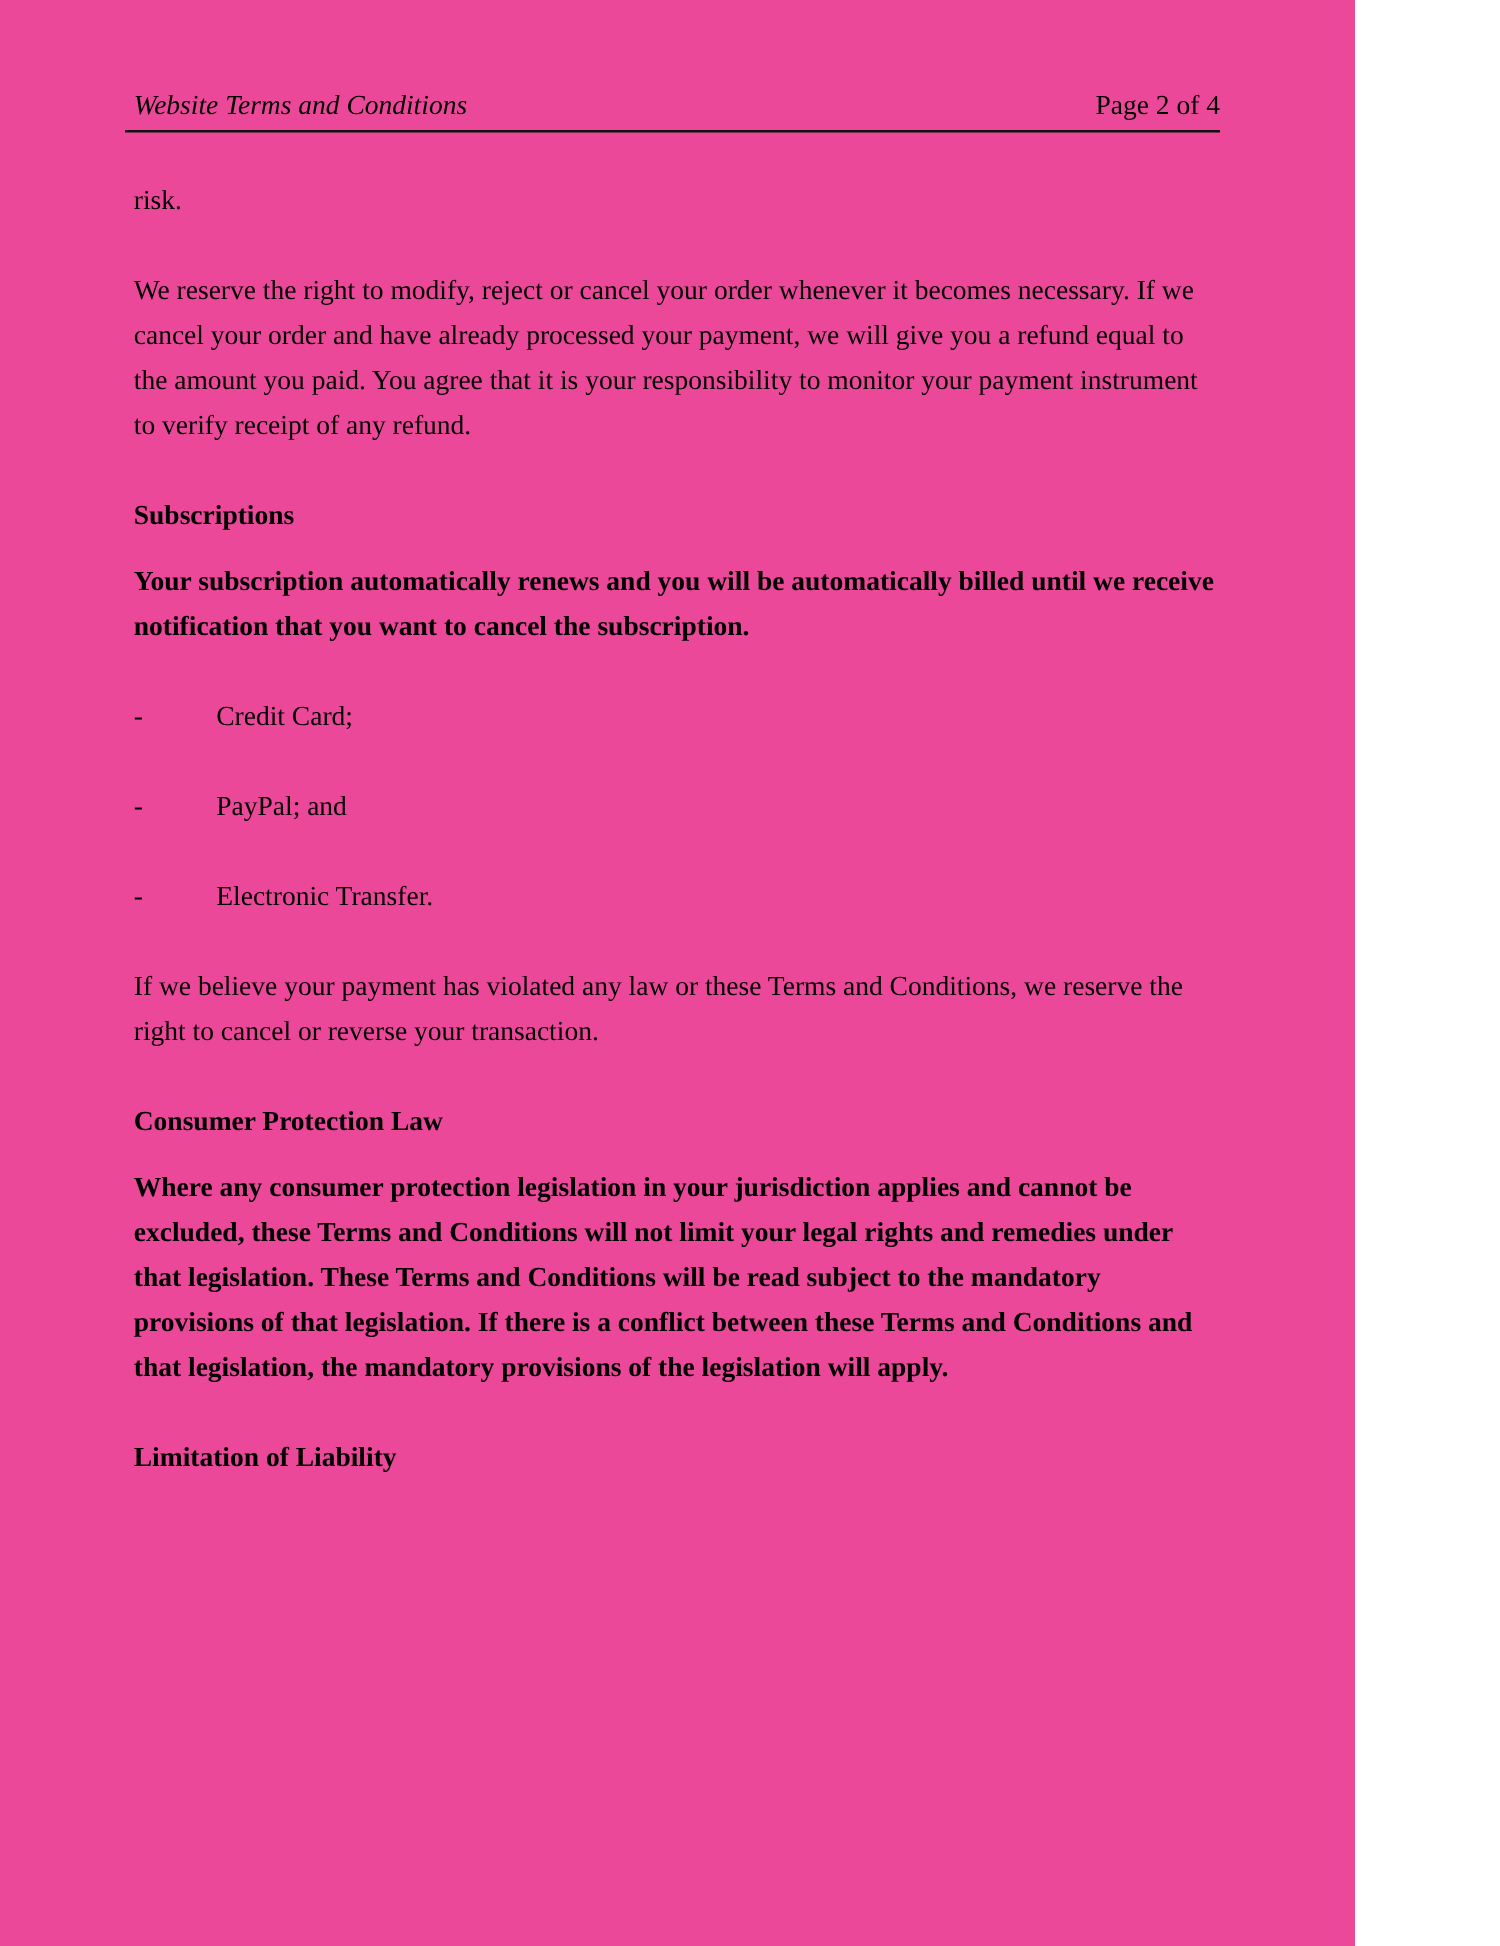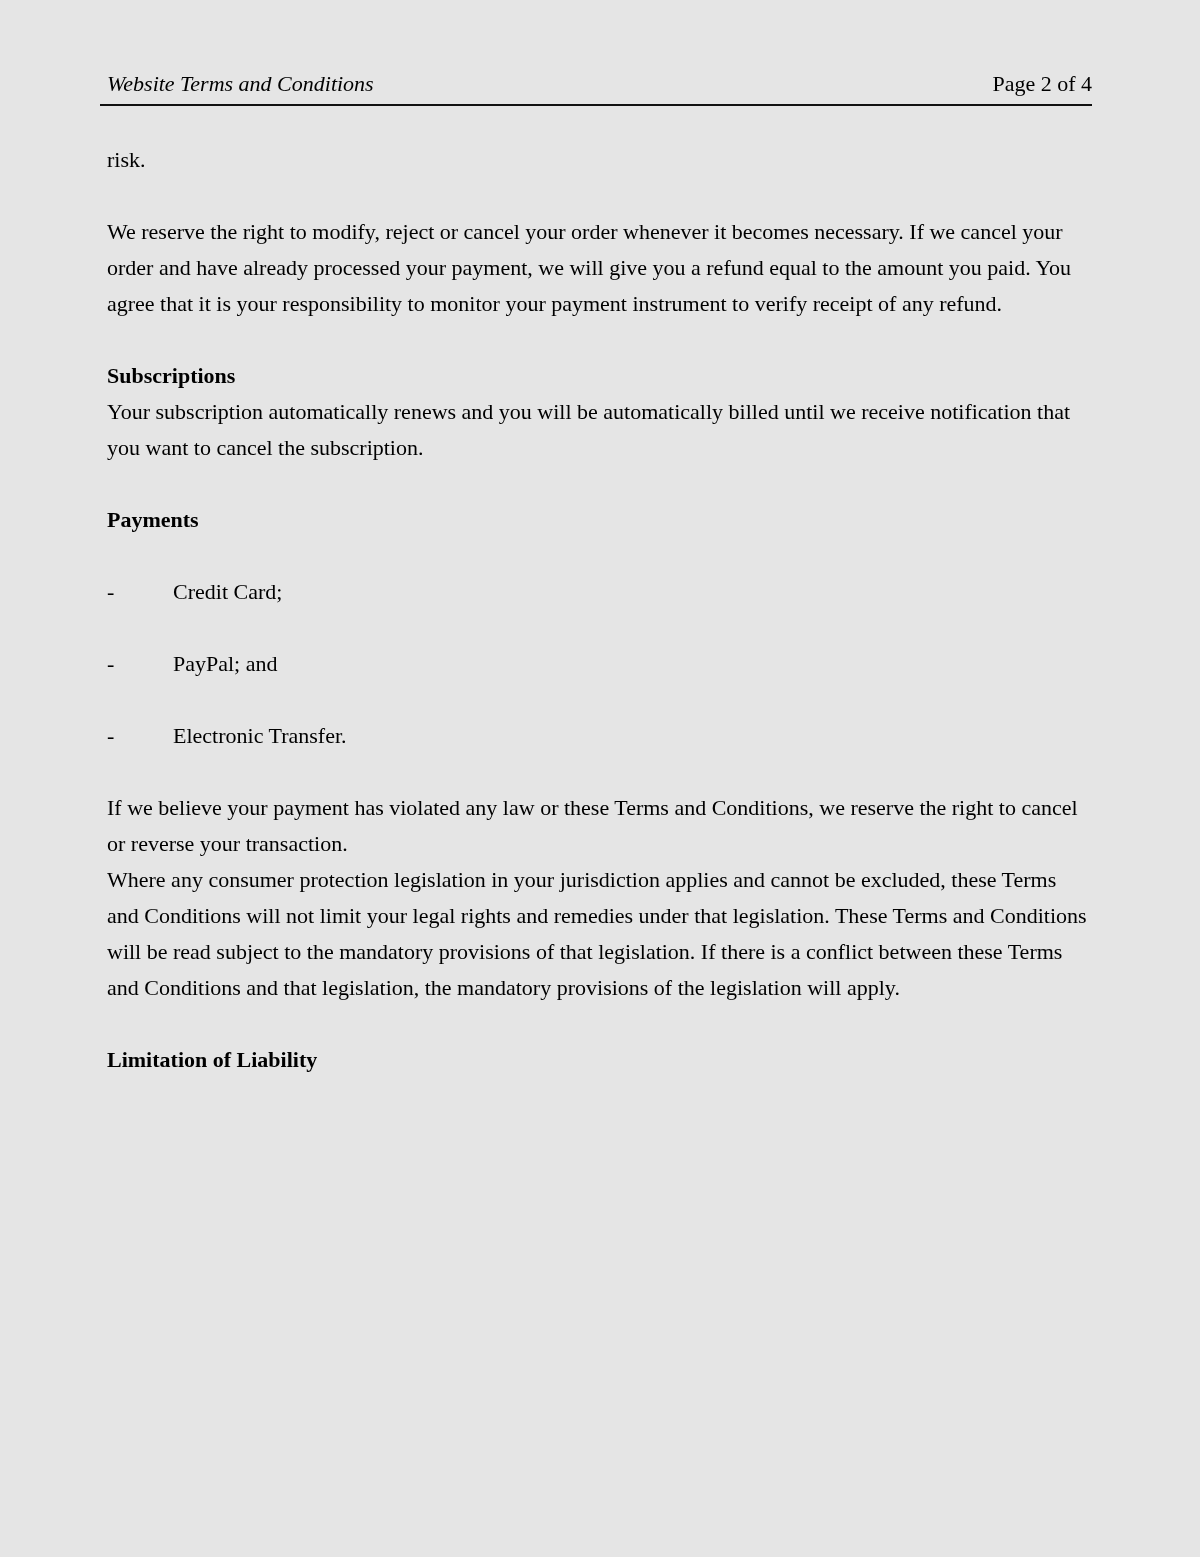--- a/index.html
+++ b/index.html
@@ -2,24 +2,24 @@
 <html><head>
 <meta charset="utf-8">
 <style>
   html, body {
     margin: 0;
     padding: 0;
     background: #ffffff;
   }
   .page {
     position: relative;
-    width: 1200px;
+    width: 1084px;
     height: 1557px;
     box-sizing: border-box;
-    background: #e5e5e5;
+    background: #ec4899;
     padding: 66px 108px 0 107px;
     font-family: "Liberation Serif", serif;
     font-size: 22px;
     line-height: 36px;
     color: #000000;
     overflow: hidden;
   }
   .page-header {
     display: flex;
     justify-content: space-between;
@@ -32,21 +32,22 @@
   .doc-title {
     font-style: italic;
   }
   .page-number {
     font-style: normal;
   }
   .para {
     margin: 36px 0 0 0;
   }
   .after-heading {
-    margin-top: 0;
+    margin-top: 17px;
+    font-weight: bold;
   }
   .heading {
     margin: 36px 0 0 0;
     font-size: 22px;
     font-weight: bold;
     line-height: 36px;
     text-decoration-thickness: 2px;
     text-underline-offset: 5px;
   }
   .list-row {
@@ -70,37 +71,37 @@
 
   <main>
 
     <p class="para">risk.</p>
 
     <p class="para">We reserve the right to modify, reject or cancel your order whenever it becomes necessary. If we cancel your order and have already processed your payment, we will give you a refund equal to the amount you paid. You agree that it is your responsibility to monitor your payment instrument to verify receipt of any refund.</p>
 
     <h2 class="heading">Subscriptions</h2>
     <p class="para after-heading">Your subscription automatically renews and you will be automatically billed until we receive notification that you want to cancel the subscription.</p>
 
-    <h2 class="heading">Payments</h2>
 
     <div class="list-row">
       <span class="dash">-</span>
       <span>Credit Card;</span>
     </div>
     <div class="list-row">
       <span class="dash">-</span>
       <span>PayPal; and</span>
     </div>
     <div class="list-row">
       <span class="dash">-</span>
       <span>Electronic Transfer.</span>
     </div>
 
 
     <p class="para">If we believe your payment has violated any law or these Terms and Conditions, we reserve the right to cancel or reverse your transaction.</p>
 
+    <h2 class="heading">Consumer Protection Law</h2>
     <p class="para after-heading">Where any consumer protection legislation in your jurisdiction applies and cannot be excluded, these Terms and Conditions will not limit your legal rights and remedies under that legislation. These Terms and Conditions will be read subject to the mandatory provisions of that legislation. If there is a conflict between these Terms and Conditions and that legislation, the mandatory provisions of the legislation will apply.</p>
 
     <h2 class="heading">Limitation of Liability</h2>
 
   </main>
 
 </div>
 
 </body></html>

